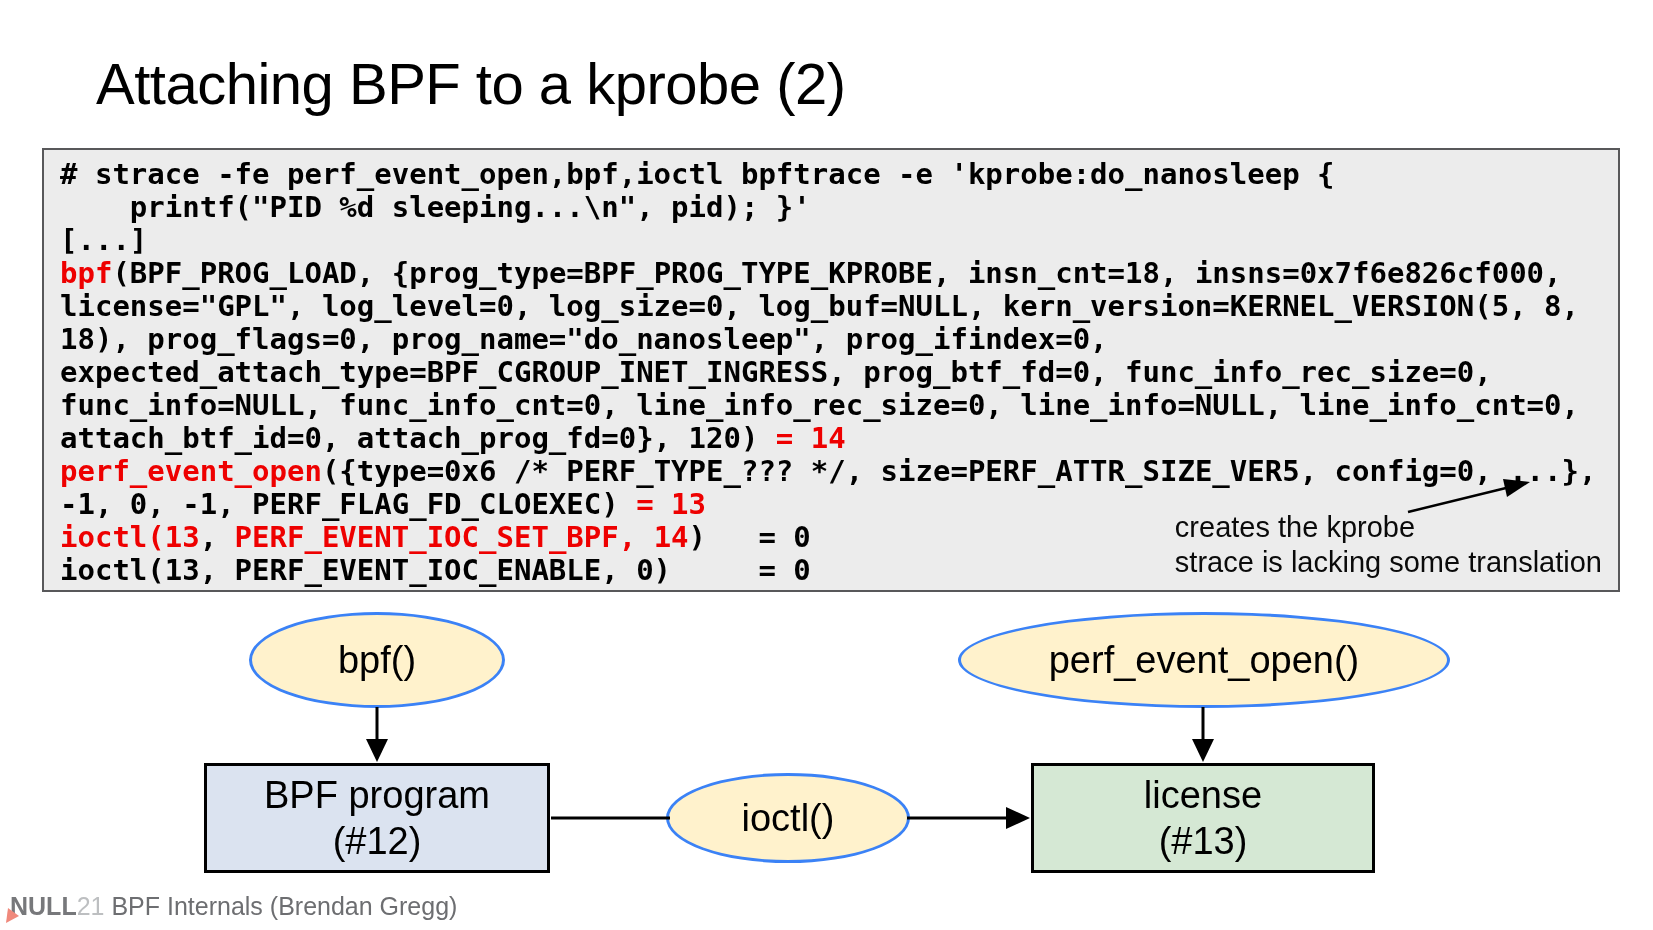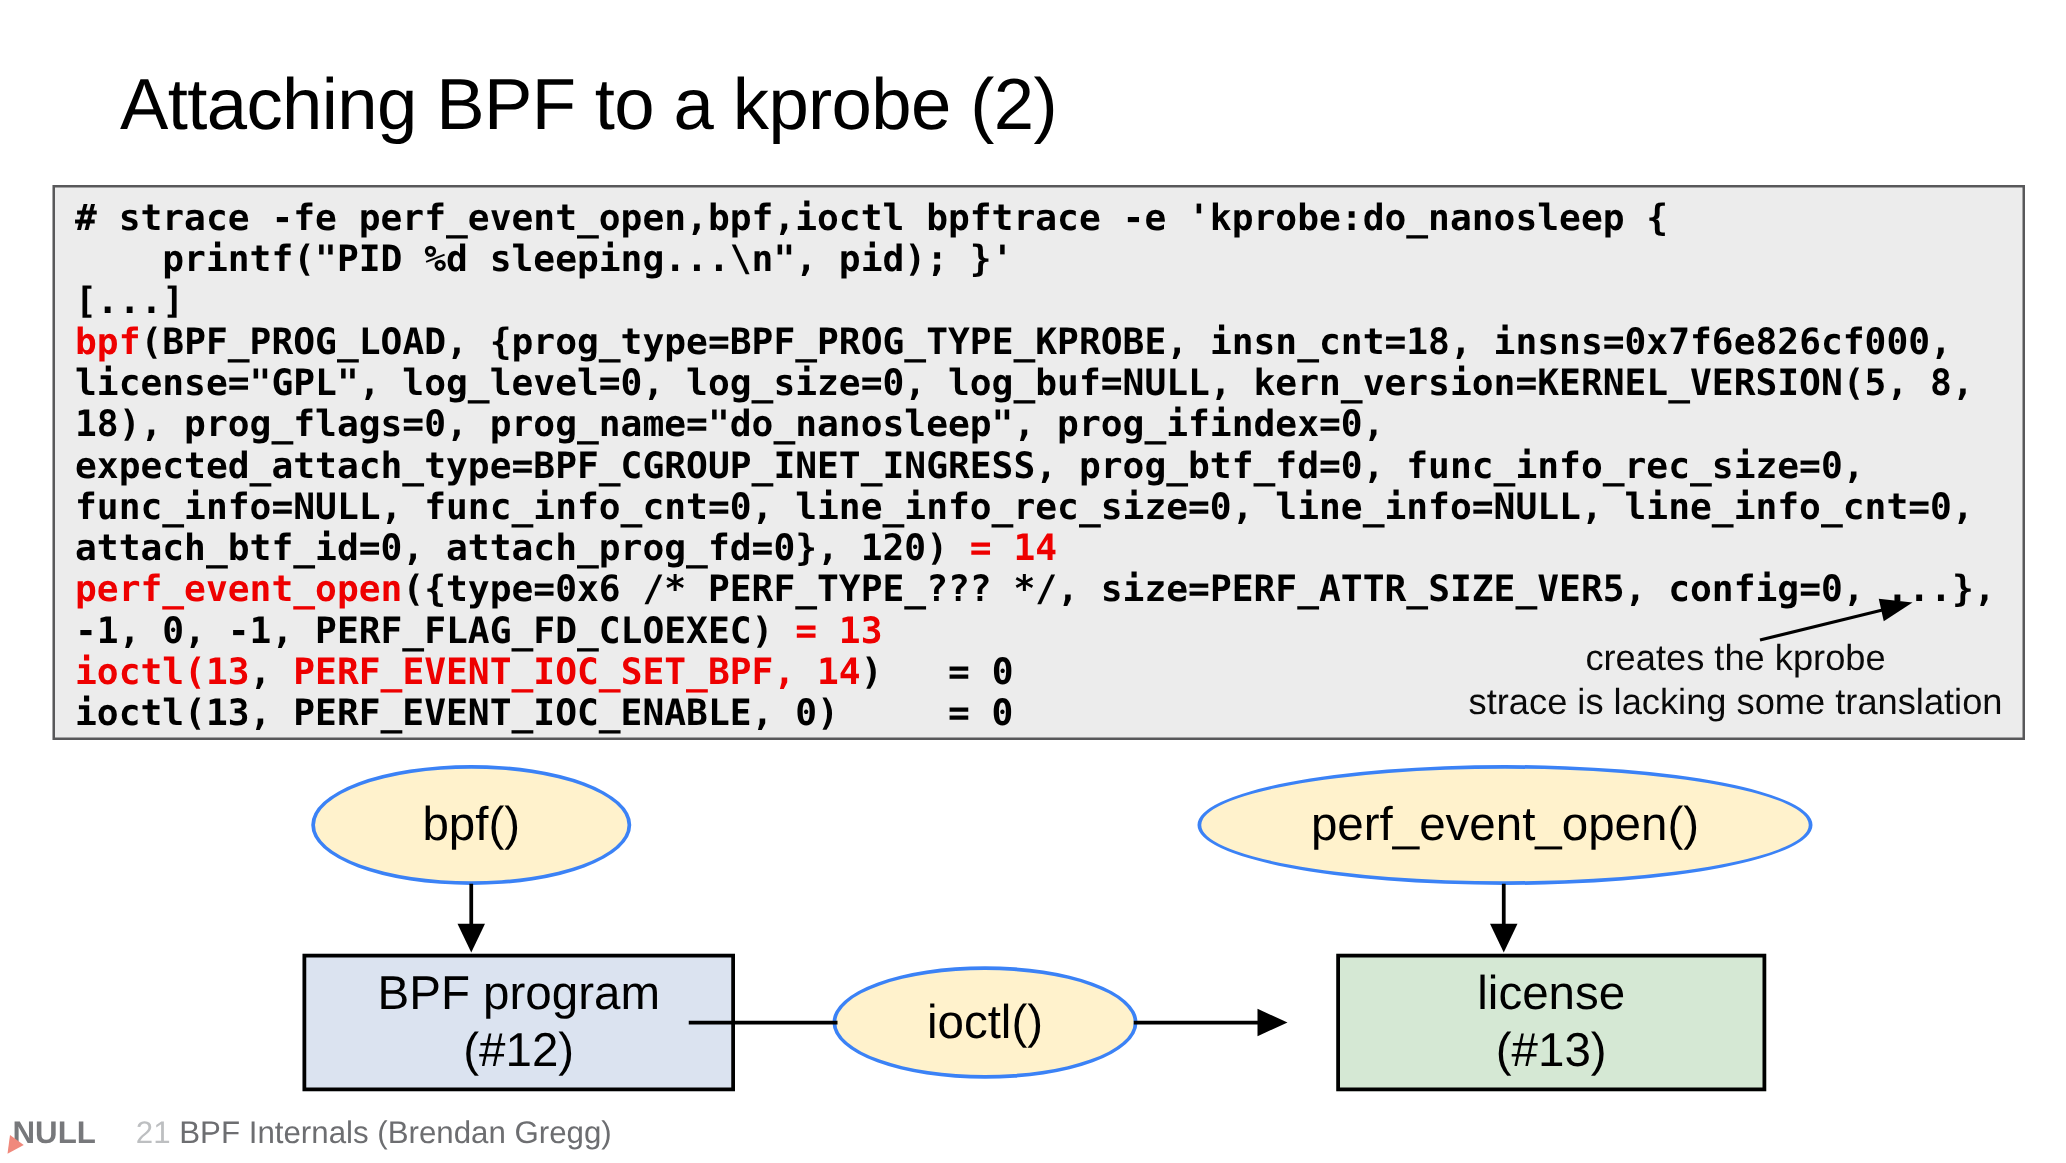--- a/index.html
+++ b/index.html
@@ -20,47 +20,47 @@
   }
   .code {
     padding:8px 0 0 16px;
     font-family:"DejaVu Sans Mono", monospace;
     font-weight:bold; font-size:29px; line-height:33px;
     color:#000; white-space:pre;
   }
   .code-line { white-space:pre; }
   .seg.red { color:var(--red,#ee0000);text-align:center; }
   .annot {
-    position:absolute; right:16px; bottom:10px; text-align:center;
+    position:absolute; right:16px; bottom:10px; text-align:left;
     font-size:29px; line-height:35px; color:#0a0a0a;
   }
   .overlay {
     position:absolute; left:0; top:0; pointer-events:none;
   }
   .ellipse {
     position:absolute; box-sizing:border-box;
     border:3px solid #3b82f6; border-radius:50%;
     background:var(--ellipse-fill,#fff2cc);
     display:flex; align-items:center; justify-content:center;
     font-size:38px; color:#000;
   }
   #bpf-ellipse   { left:249px; top:612px; width:256px; height:96px; }
   #perf-ellipse  { left:958px; top:612px; width:492px; height:96px; }
   #ioctl-ellipse { left:666px; top:773px; width:244px; height:90px; }
   .nodebox {
     position:absolute; box-sizing:border-box;
     border:3px solid #000;
     display:flex; flex-direction:column; align-items:center; justify-content:center;
-    font-size:38px; line-height:46px; color:#000; text-align:center;margin-left:38px;
+    font-size:38px; line-height:46px; color:#000; text-align:center;
   }
   #program-box { left:204px; top:763px; width:346px; height:110px; background:var(--program-fill,#dbe3f0); }
   #kprobe-box  { left:1031px; top:763px; width:344px; height:110px; background:var(--kprobe-fill,#d5e8d4); }
   .footer { position:absolute; left:10px; top:892px; font-size:25px; white-space:pre; }
   .lisa  { font-weight:bold; color:var(--lisa-gray,#77787b); }
-  .year  { color:var(--year-gray,#bdbfc1);margin-left:32px; }
+  .year  { color:var(--year-gray,#bdbfc1); }
   .ftext { color:var(--footer-gray,#6d6e71); }
   .corner-mark { position:absolute; left:5px; top:906px; }
 </style>
 </head>
 <body>
 
 <h1 class="title">Attaching BPF to a kprobe (2)</h1>
 
 <div class="terminal">
   <div class="code"><div class="code-line"><span class="seg"># strace -fe perf_event_open,bpf,ioctl bpftrace -e 'kprobe:do_nanosleep {</span></div><div class="code-line"><span class="seg">    printf("PID %d sleeping...\n", pid); }'</span></div><div class="code-line"><span class="seg">[...]</span></div><div class="code-line"><span class="seg red">bpf</span><span class="seg">(BPF_PROG_LOAD, {prog_type=BPF_PROG_TYPE_KPROBE, insn_cnt=18, insns=0x7f6e826cf000,</span></div><div class="code-line"><span class="seg">license="GPL", log_level=0, log_size=0, log_buf=NULL, kern_version=KERNEL_VERSION(5, 8,</span></div><div class="code-line"><span class="seg">18), prog_flags=0, prog_name="do_nanosleep", prog_ifindex=0,</span></div><div class="code-line"><span class="seg">expected_attach_type=BPF_CGROUP_INET_INGRESS, prog_btf_fd=0, func_info_rec_size=0,</span></div><div class="code-line"><span class="seg">func_info=NULL, func_info_cnt=0, line_info_rec_size=0, line_info=NULL, line_info_cnt=0,</span></div><div class="code-line"><span class="seg">attach_btf_id=0, attach_prog_fd=0}, 120) </span><span class="seg red">= 14</span></div><div class="code-line"><span class="seg red">perf_event_open</span><span class="seg">({type=0x6 /* PERF_TYPE_??? */, size=PERF_ATTR_SIZE_VER5, config=0, ...},</span></div><div class="code-line"><span class="seg">-1, 0, -1, PERF_FLAG_FD_CLOEXEC) </span><span class="seg red">= 13</span></div><div class="code-line"><span class="seg red">ioctl(13</span><span class="seg">, </span><span class="seg red">PERF_EVENT_IOC_SET_BPF, 14</span><span class="seg">)   = 0</span></div><div class="code-line"><span class="seg">ioctl(13, PERF_EVENT_IOC_ENABLE, 0)     = 0</span></div></div>

